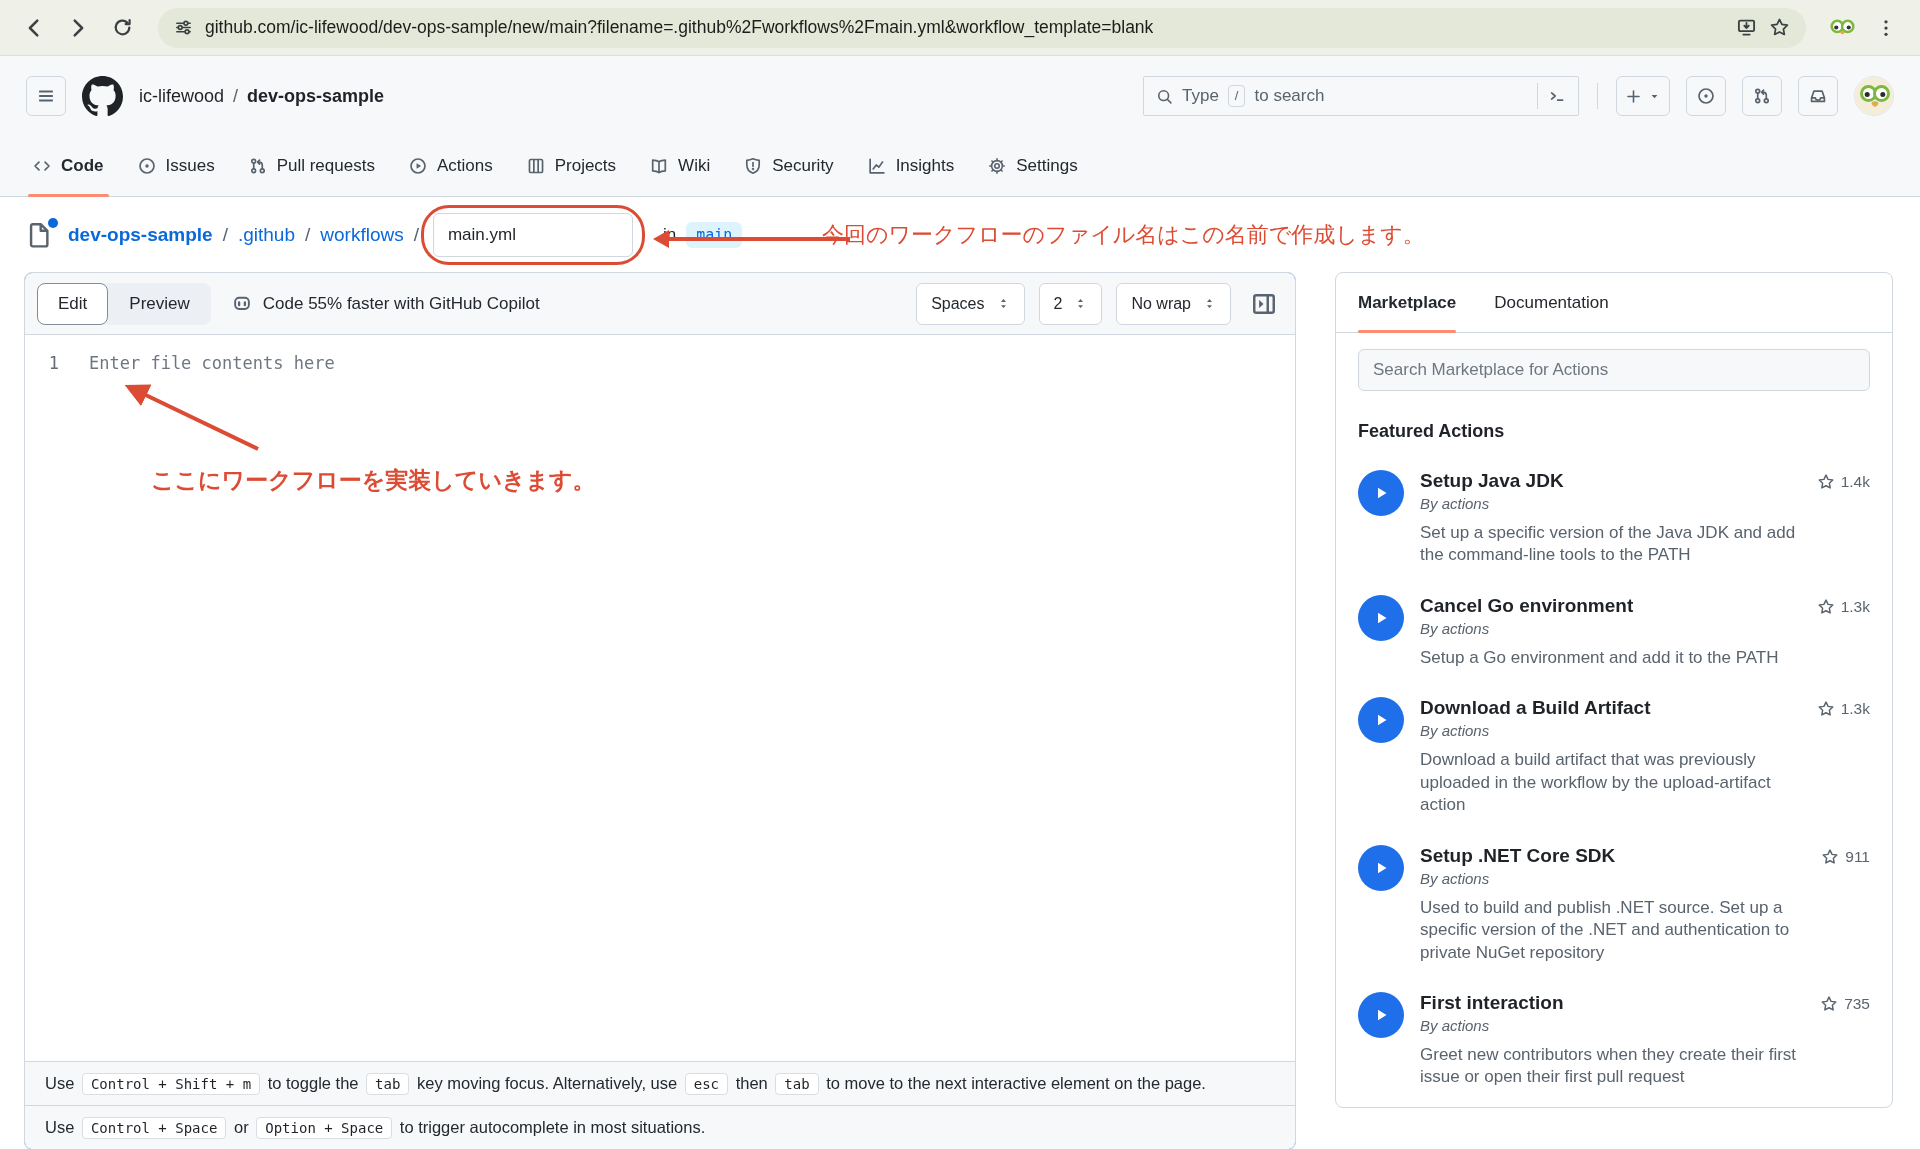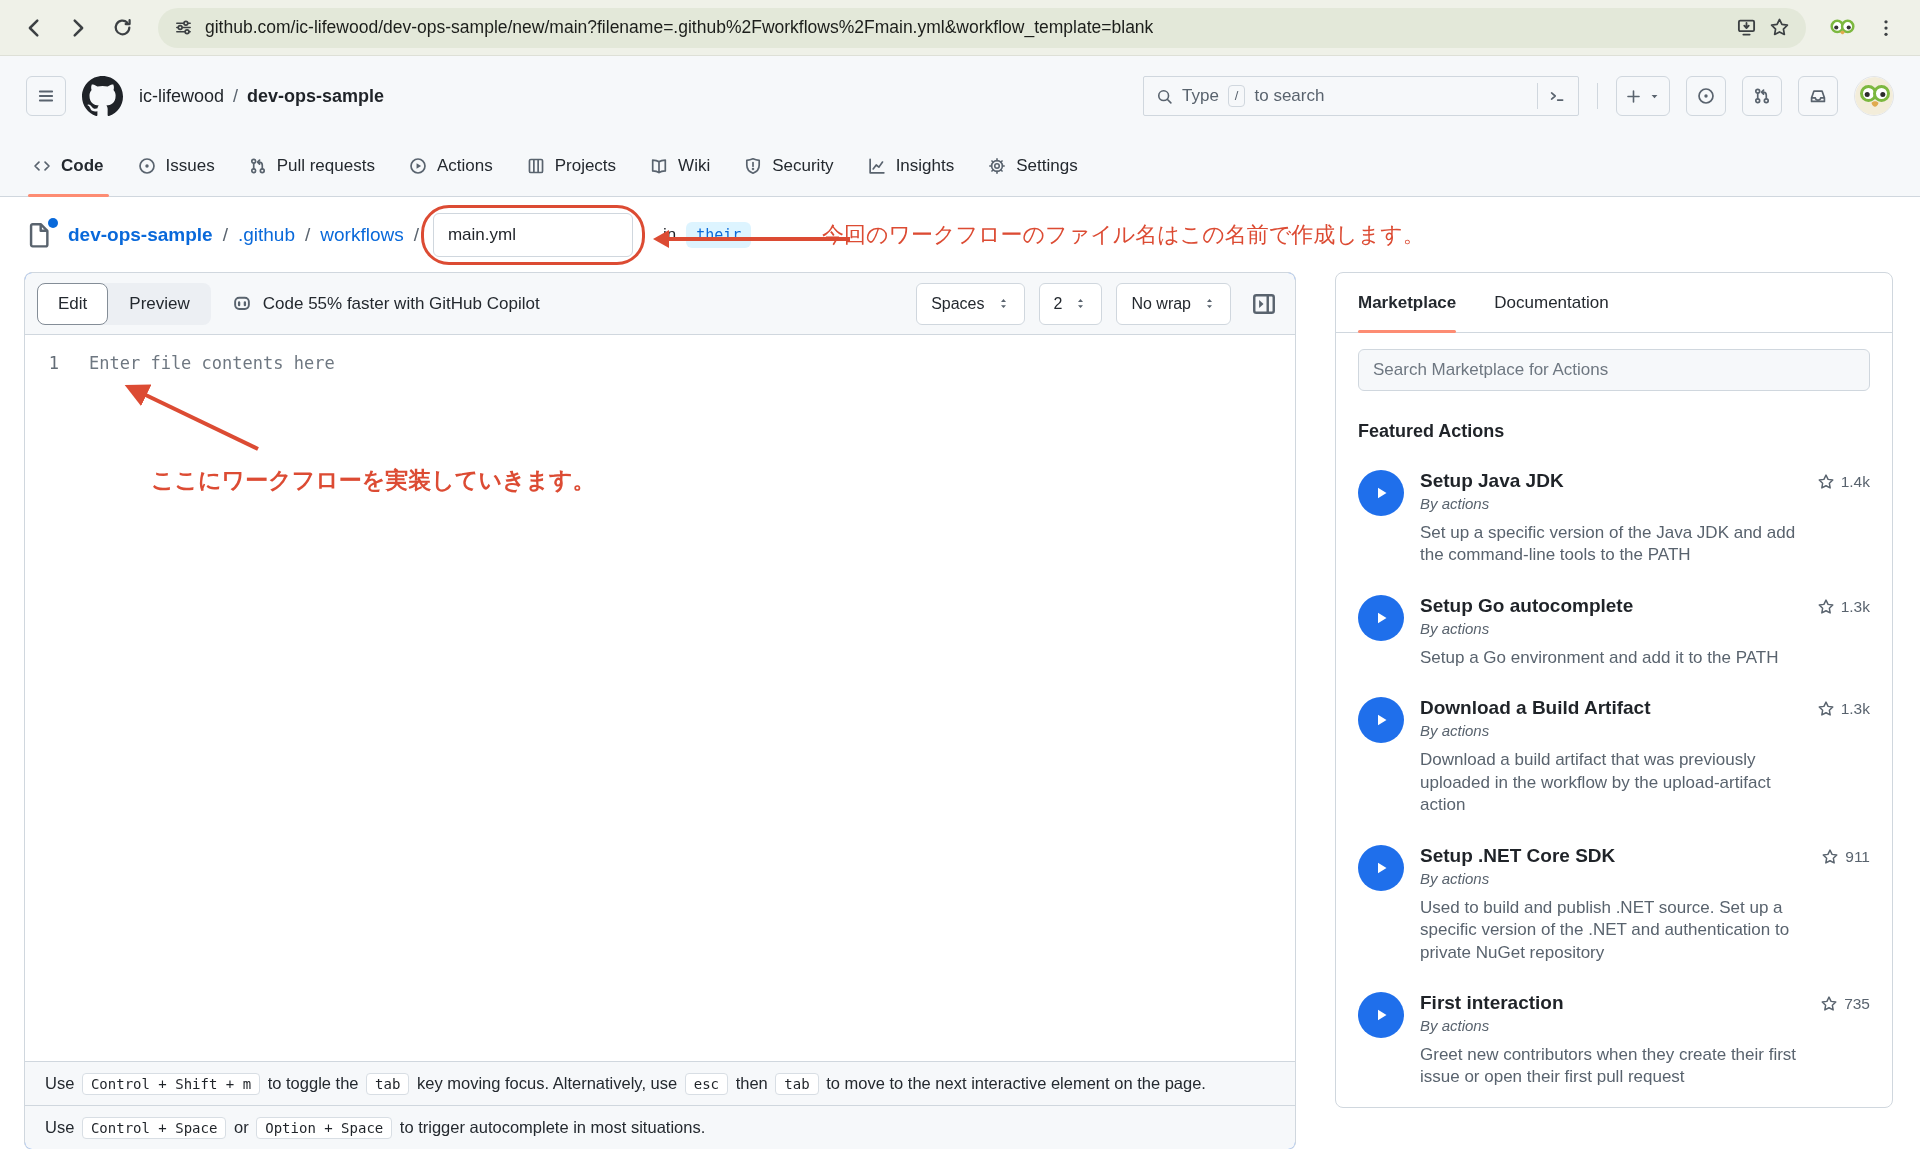--- a/index.html
+++ b/index.html
@@ -452,21 +452,21 @@
   <a class="crumb-link bold">dev-ops-sample</a>
   <span class="crumb-sep">/</span>
   <a class="crumb-link">.github</a>
   <span class="crumb-sep">/</span>
   <a class="crumb-link">workflows</a>
   <span class="crumb-sep">/</span>
   <span class="input-wrap">
     <input class="filename-input" type="text" value="main.yml" style="">
   </span>
   <span class="in-label">in</span>
-  <span class="branch-pill">their</span>
+  <span class="branch-pill">main</span>
   <span class="annot-line"></span>
   <span class="annot-jp1">今回のワークフローのファイル名はこの名前で作成します。</span>
 </div>
 
 <div class="editor-card">
   <div class="editor-toolbar">
     <div class="segmented">
       <span class="seg-btn active">Edit</span>
       <span class="seg-btn">Preview</span>
     </div>
@@ -578,21 +578,21 @@
       </span>
     </div>
   
     <div class="sb-item">
       <span class="sb-icon">
         <svg width="22" height="22" viewBox="0 0 16 16">
           <path d="M5.8 4.2v7.6L12 8z" fill="#ffffff"></path>
         </svg>
       </span>
       <span class="sb-mid">
-        <div class="sb-title">Setup Go autocomplete</div>
+        <div class="sb-title">Cancel Go environment</div>
         <div class="sb-by">By actions</div>
         <div class="sb-desc">Setup a Go environment and add it to the PATH</div>
       </span>
       <span class="sb-stars">
         <svg width="18" height="18" class="octicon">
           <use href="#i-star"></use>
         </svg>
         <span>1.3k</span>
       </span>
     </div>

